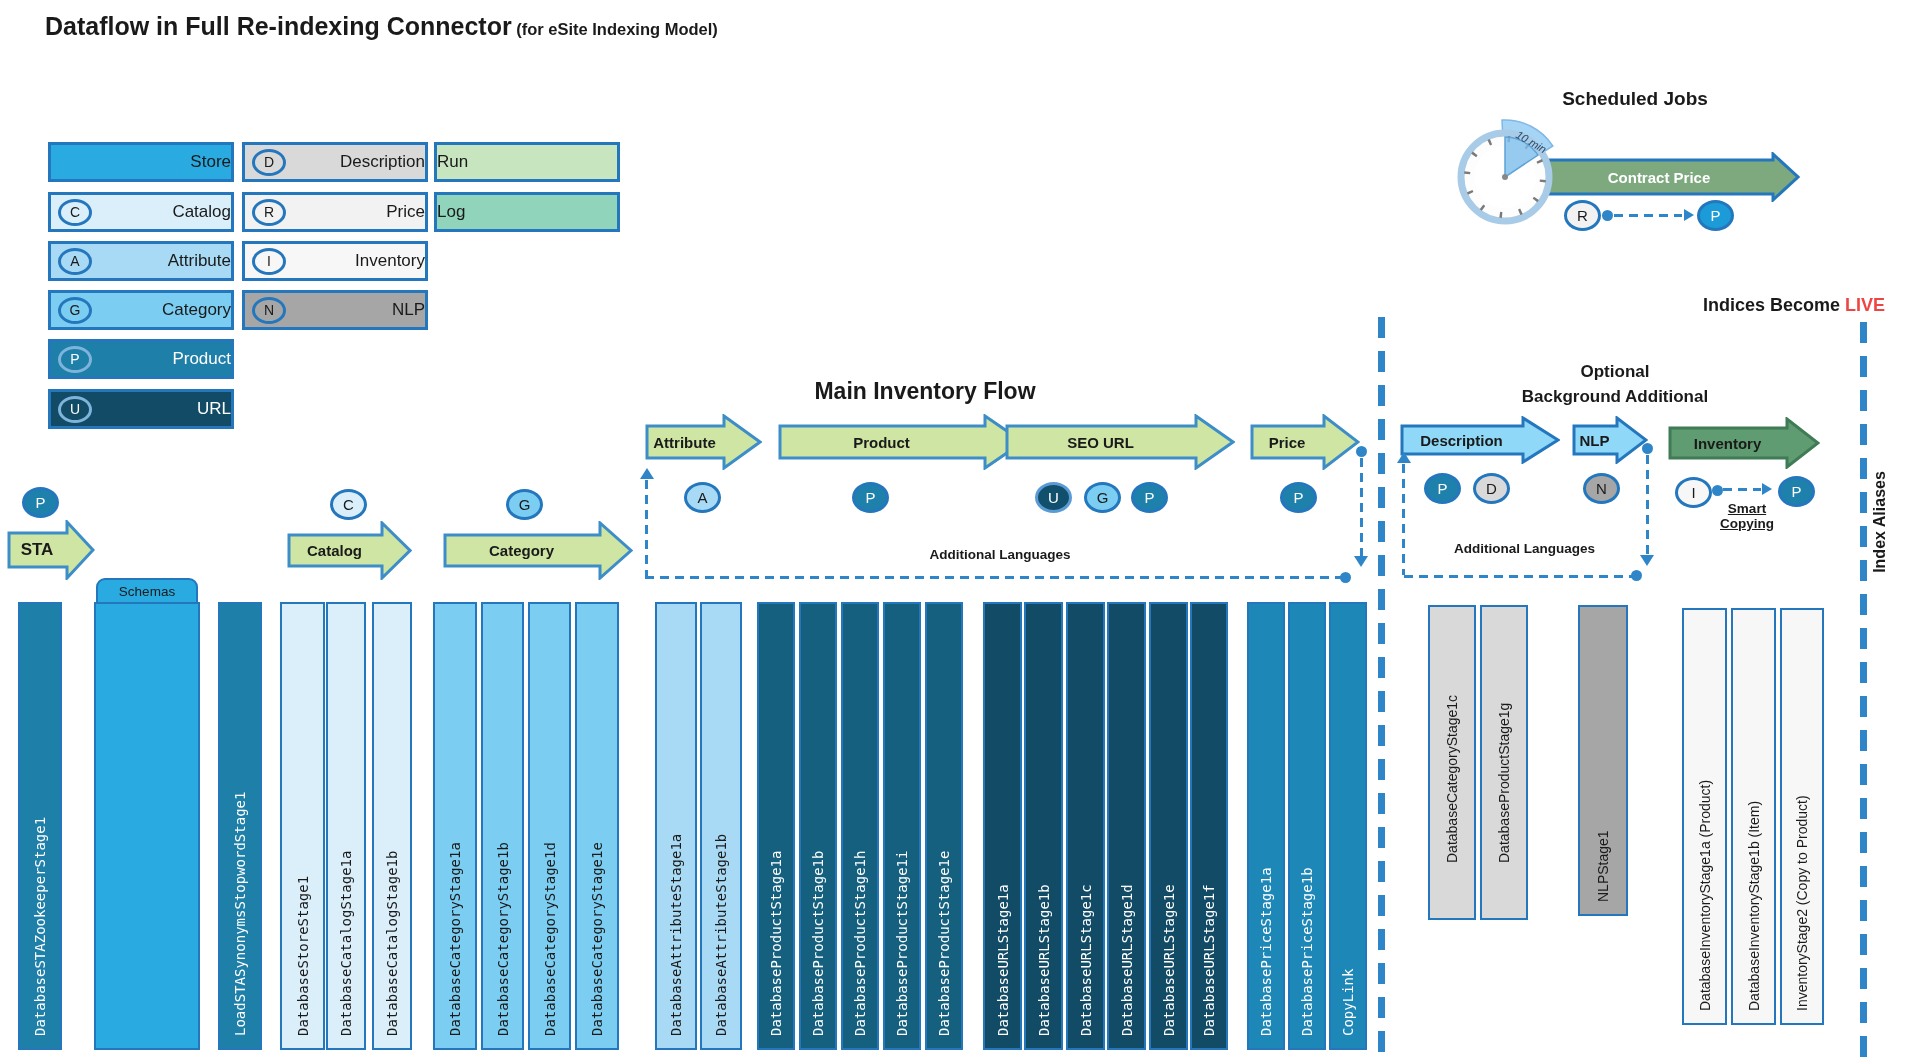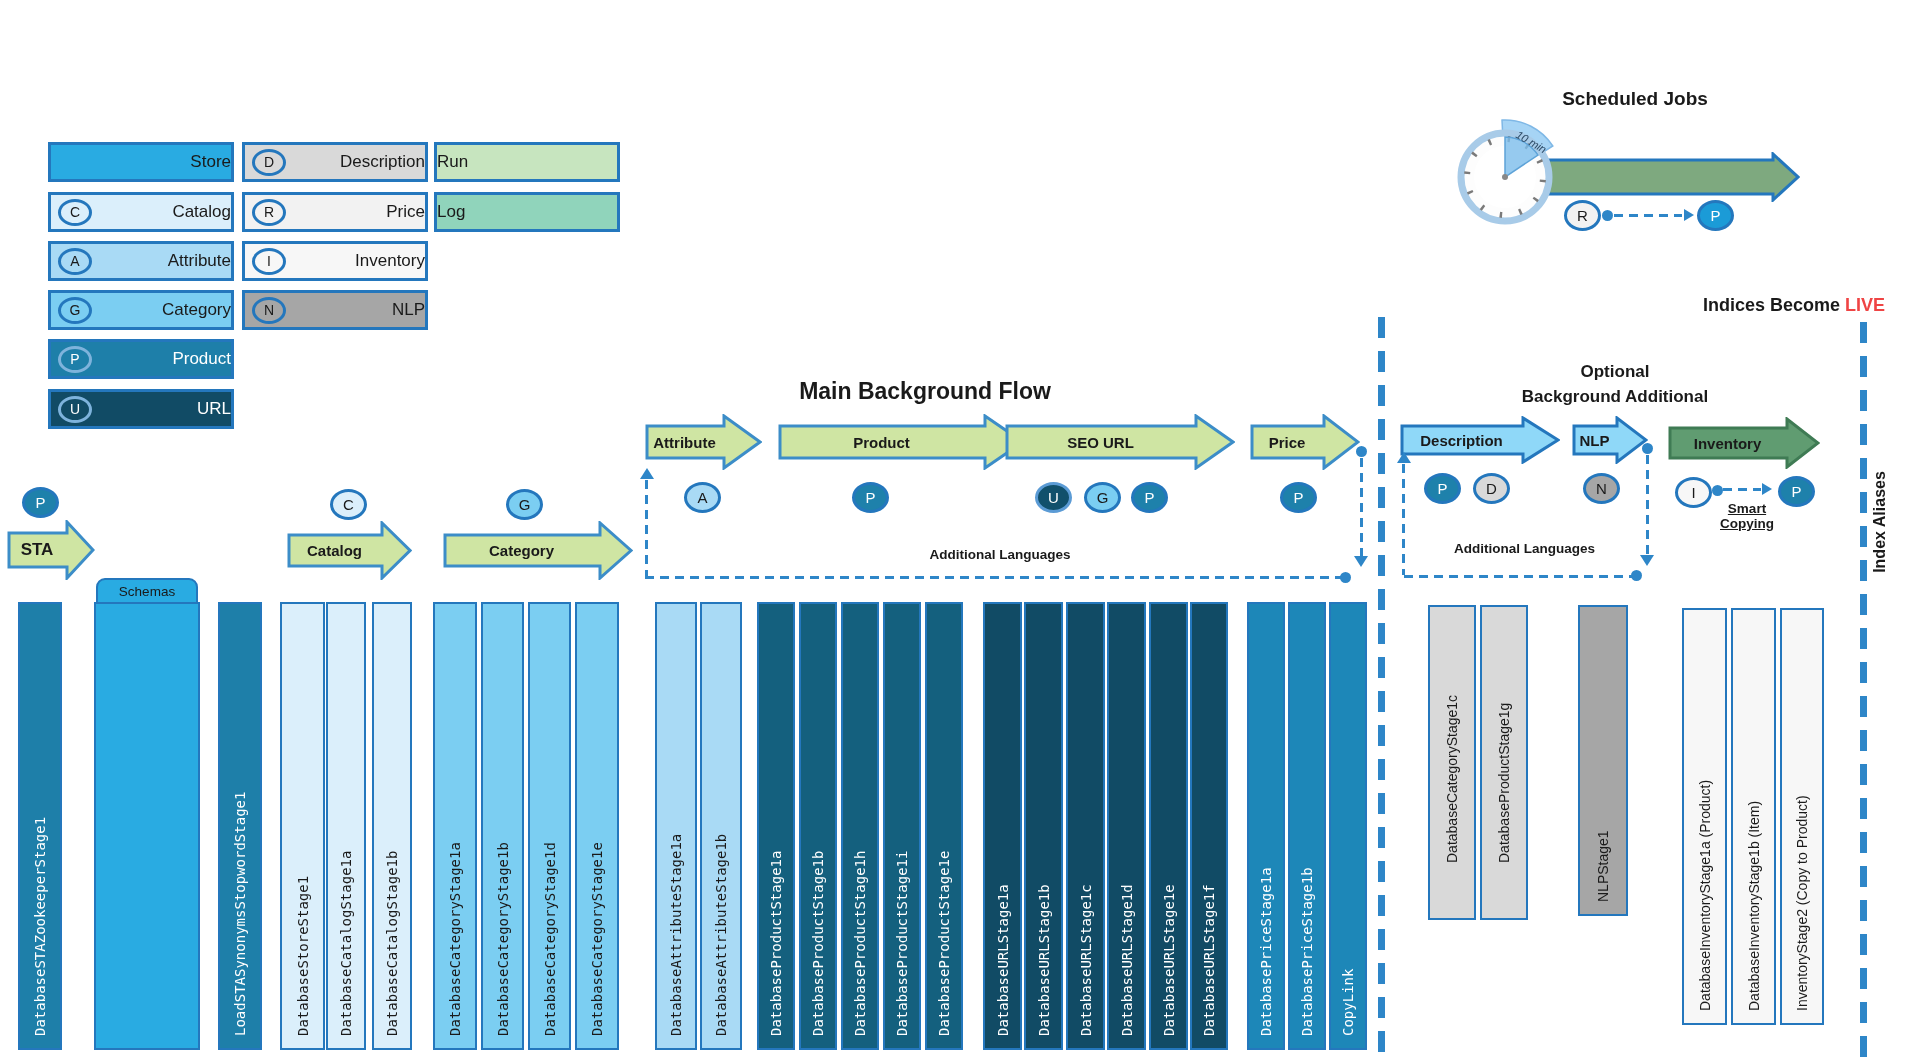--- a/index.html
+++ b/index.html
@@ -71,20 +71,24 @@
   .ah-right{position:absolute;width:0;height:0;border-top:6px solid transparent;border-bottom:6px solid transparent;border-left:10px solid #2E86C8;}
 
   .note{position:absolute;font-weight:bold;font-size:13.5px;text-align:center;}
   .rot{transform:rotate(-90deg);}
 </style>
 </head>
 <body>
 
 <div id="stage">
 
+  <div class="abs" style="left:45px;top:12px;white-space:nowrap;">
+    <span class="bold" style="font-size:25px;">Dataflow in Full Re-indexing Connector</span>
+    <span class="bold" style="font-size:16.5px;">(for eSite Indexing Model)</span>
+  </div>
 
   <div class="lgbox c-bright" style="left:48px;top:142px;">
     <span class="lglabel">Store</span>
   </div>
   <div class="lgbox c-light" style="left:48px;top:192px;">
     <span class="lgcirc">C</span>
     <span class="lglabel">Catalog</span>
   </div>
   <div class="lgbox c-attr" style="left:48px;top:241px;">
     <span class="lgcirc">A</span>
@@ -126,20 +130,21 @@
   <div class="lgbox" style="left:434px;top:192px;background:#90D4BB;">
     <span class="lgcenter">Log</span>
   </div>
 
   <div class="abs bold" style="left:1530px;top:88px;width:210px;text-align:center;font-size:19px;">Scheduled Jobs</div>
 
   <div class="arrow" style="left:1545px;top:152px;">
     <svg width="255" height="50" viewBox="0 0 255 50">
       <polygon class="poly-contract" points="2,8 228,8 228,2 253,25 228,48 228,42 2,42"></polygon>
     </svg>
+    <div class="albl" style="right:27px;color:#fff;">Contract Price</div>
   </div>
 
   <div class="abs" style="left:1445px;top:115px;">
     <svg width="130" height="115" viewBox="0 0 130 115">
       <path d="M57.6,17.1 A45,45 0 0 1 97.7,37.5 L107.8,31 A57,57 0 0 0 57,5.1 Z" fill="#A6D4F5" stroke="#7FB8E6" stroke-width="1.5"></path>
       <circle cx="60" cy="62" r="44" fill="#FDFDFD" stroke="#A8CBE8" stroke-width="7"></circle>
       <circle cx="60" cy="62" r="38" fill="none" stroke="#7a7a7a" stroke-width="6" stroke-dasharray="2.5 17.4" transform="rotate(-86 60 62)"></circle>
       <circle cx="60" cy="62" r="31" fill="#fff"></circle>
       <path d="M60,62 L60,22 A40,40 0 0 1 93,40 Z" fill="#7CBDEB" fill-opacity="0.8" stroke="#5EA3D8" stroke-width="1.5"></path>
       <circle cx="60" cy="62" r="3" fill="#888"></circle>
@@ -160,21 +165,21 @@
 
   <div class="vdivider" style="left:1378px;top:317px;height:747px;"></div>
   <div class="vdivider" style="left:1860px;top:322px;height:742px;"></div>
   <div class="abs bold rot" style="left:1804px;top:509px;width:160px;height:26px;text-align:center;font-size:16px;">Index Aliases</div>
 
   <div class="abs bold" style="left:1480px;top:360px;width:270px;text-align:center;font-size:17px;line-height:1.45;">
     <div>Optional</div>
     <div>Background Additional</div>
   </div>
 
-  <div class="abs bold" style="left:775px;top:378px;width:300px;text-align:center;font-size:23px;">Main Background Flow</div>
+  <div class="abs bold" style="left:775px;top:378px;width:300px;text-align:center;font-size:23px;">Main Inventory Flow</div>
 
   <div class="arrow" style="left:645px;top:414px;">
     <svg width="117" height="56" viewBox="0 0 117 56">
         <polygon class="poly-green" points="2,12 79,12 79,2 115,28 79,54 79,44 2,44"></polygon>
       </svg>
     <div class="albl" style="right:38px;">Attribute</div>
   </div>
   <div class="arrow" style="left:778px;top:414px;">
     <svg width="247" height="56" viewBox="0 0 247 56">
         <polygon class="poly-green" points="2,12 207,12 207,2 245,28 207,54 207,44 2,44"></polygon>

